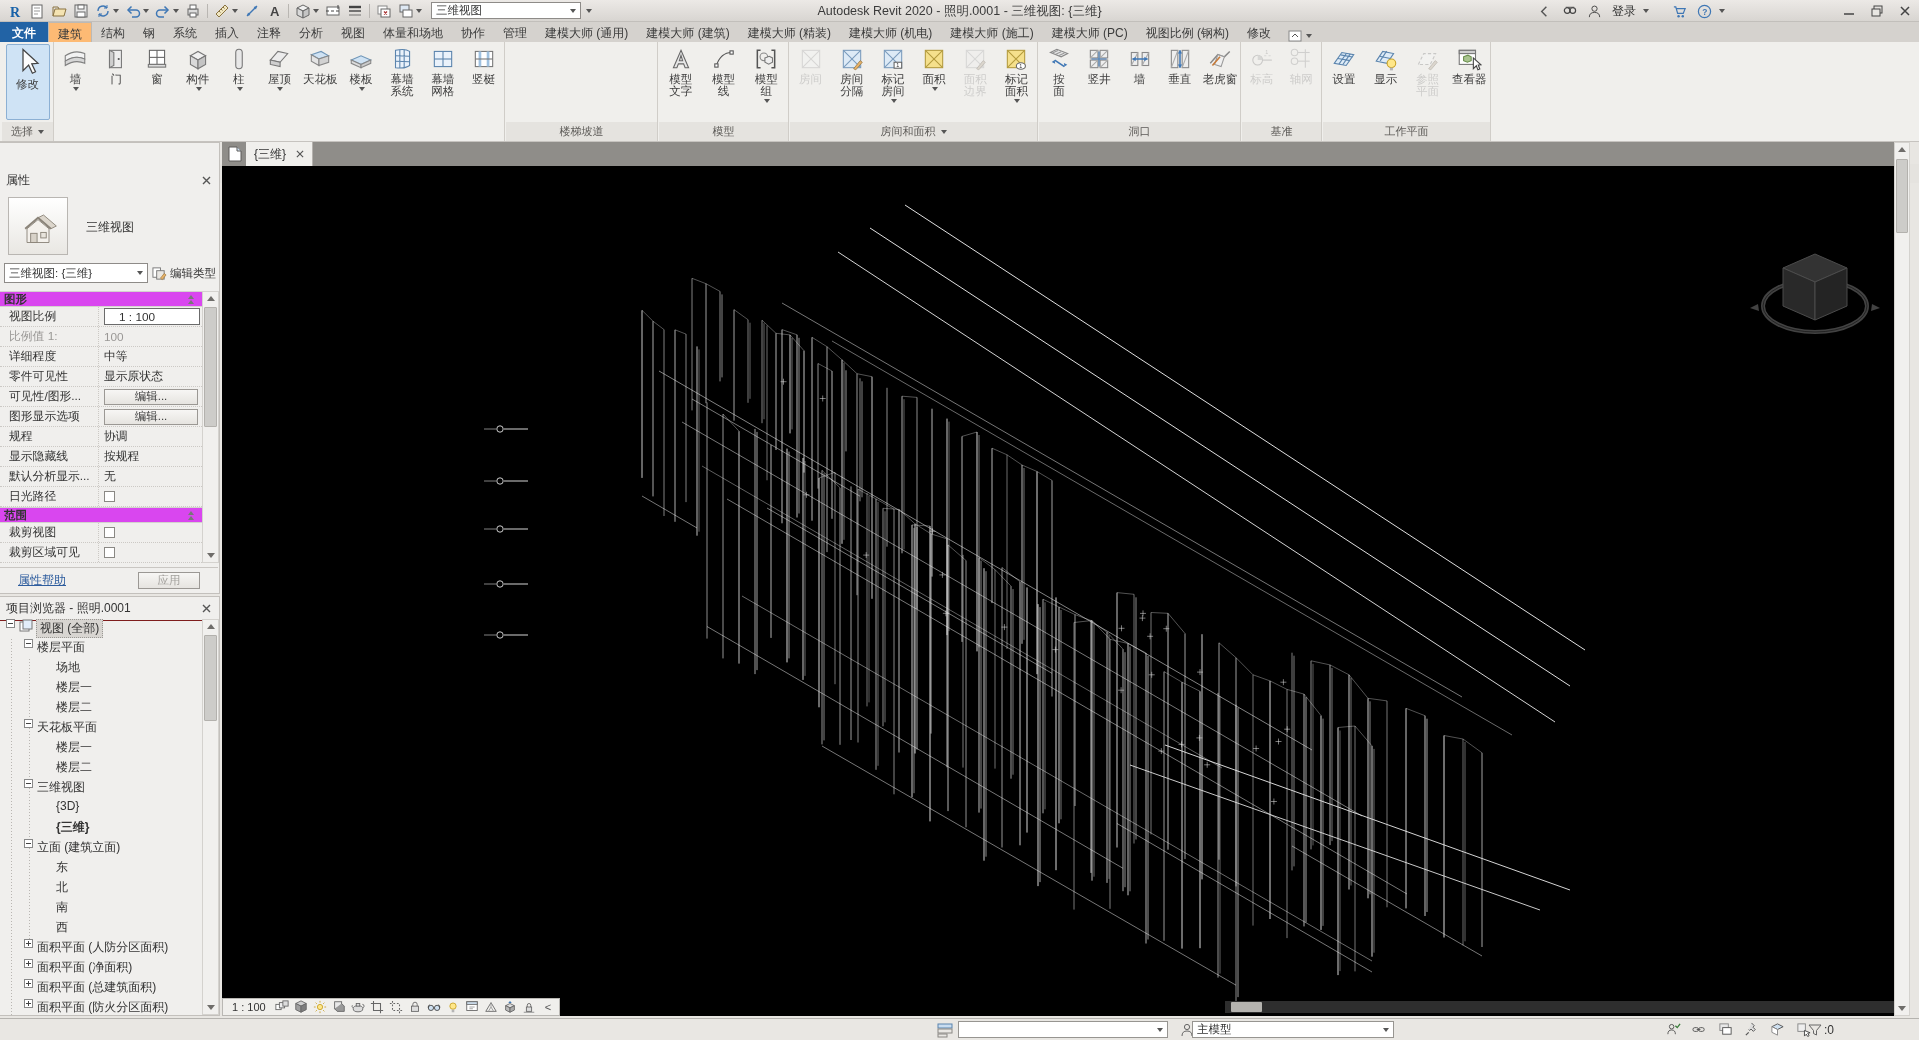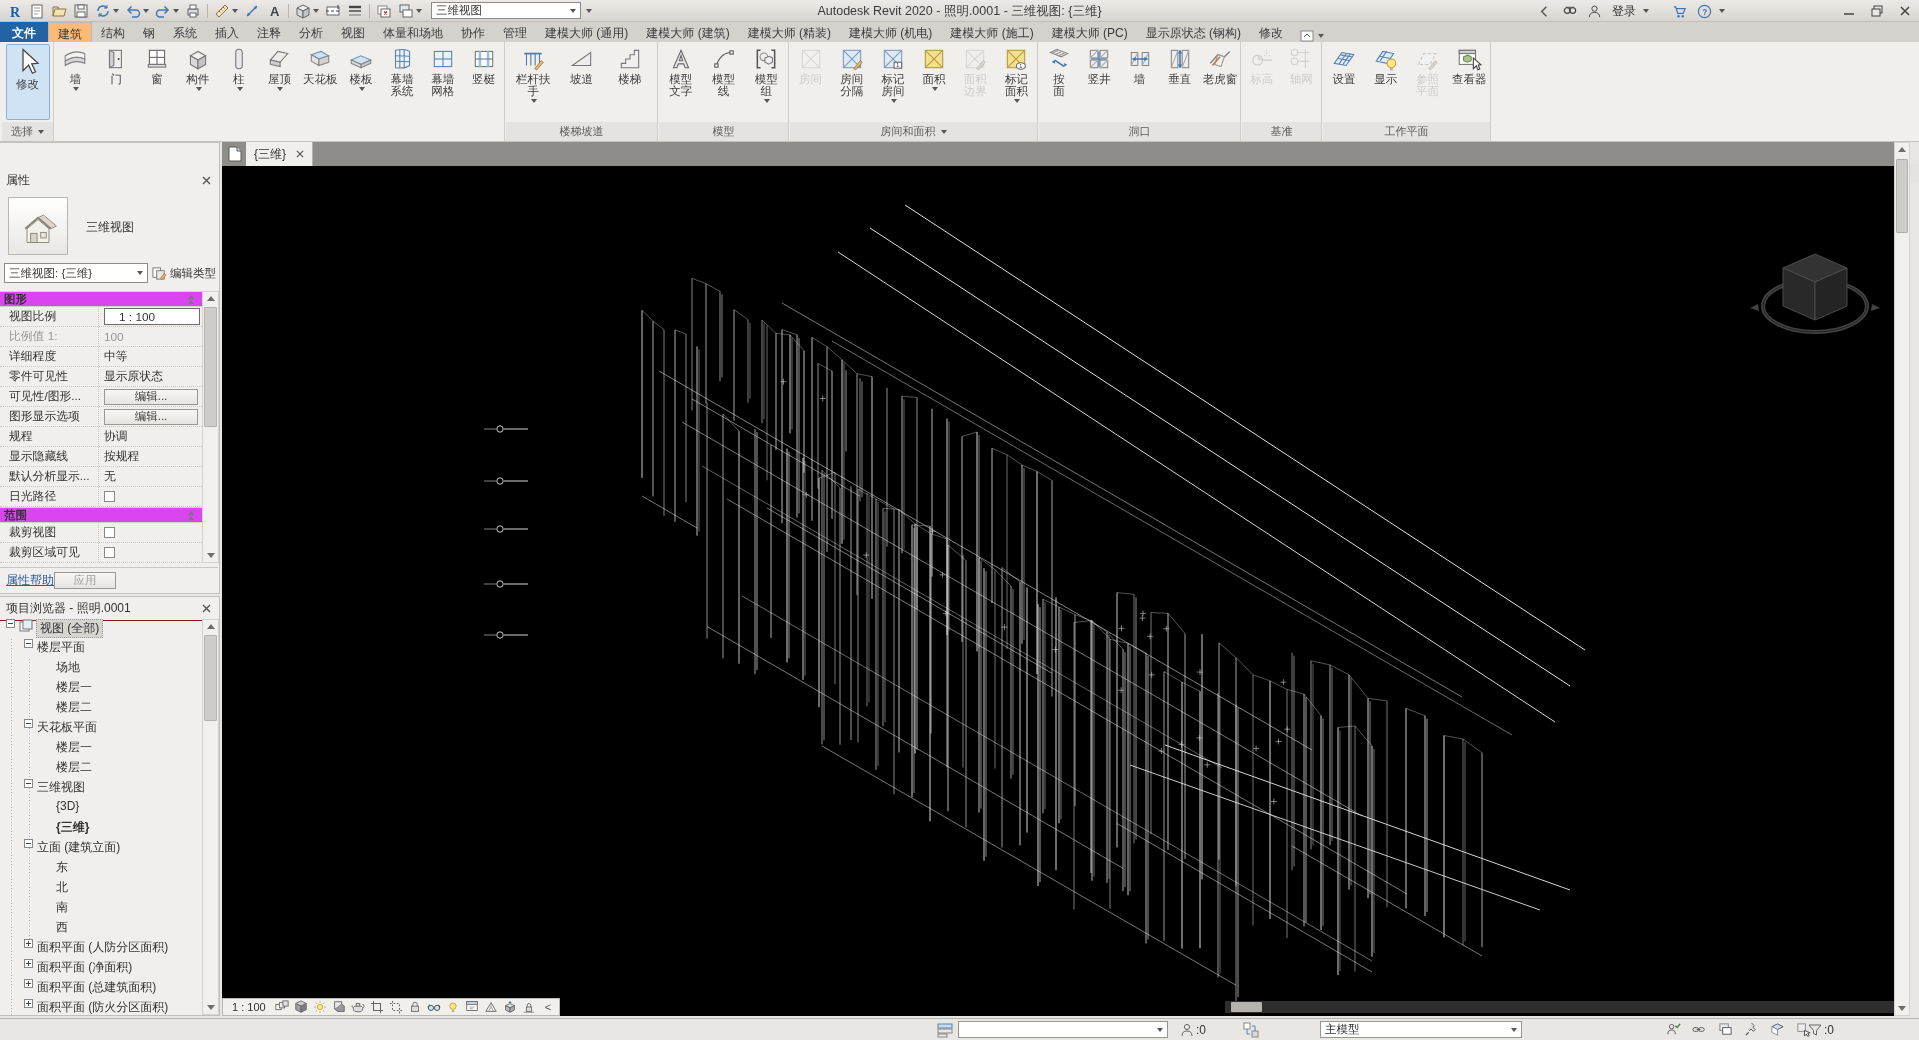--- a/index.html
+++ b/index.html
@@ -269,21 +269,21 @@
       <span class="rtab">视图</span>
       <span class="rtab">体量和场地</span>
       <span class="rtab">协作</span>
       <span class="rtab">管理</span>
       <span class="rtab">建模大师 (通用)</span>
       <span class="rtab">建模大师 (建筑)</span>
       <span class="rtab">建模大师 (精装)</span>
       <span class="rtab">建模大师 (机电)</span>
       <span class="rtab">建模大师 (施工)</span>
       <span class="rtab">建模大师 (PC)</span>
-      <span class="rtab">显示原状态 (钢构)</span>
+      <span class="rtab">视图比例 (钢构)</span>
       <span class="rtab">修改</span>
       <span class="rtab-collapse">
         <svg width="14" height="12" viewBox="0 0 14 12">
           <rect x="1" y="1" width="12" height="10" fill="#fff" stroke="#888"></rect>
           <path d="M4 7 L7 4 L10 7" fill="none" stroke="#555"></path>
         </svg>
         <span class="dda"></span>
       </span>
     </div>
 
@@ -417,49 +417,20 @@
                 <rect x="7" y="5" width="2.5" height="14" fill="#9fc1e0"></rect>
                 <rect x="14.5" y="5" width="2.5" height="14" fill="#9fc1e0"></rect>
                 <line x1="4" y1="12" x2="20" y2="12" stroke="#777"></line>
               </svg>
             </div>
             <div class="lbl">竖梃</div>
           </div>
         </div>
       </div>
       <div class="rpanel" style="left: 506px; width: 152px;">
-        <div class="btns">
-          <div class="rbtn">
-            <div>
-              <svg width="26" height="26" viewBox="0 0 24 24">
-                <path d="M4 7 L20 7" stroke="#4a7dab" stroke-width="1.6"></path>
-                <path d="M6 7 L6 18 M10 7 L10 18 M14 7 L14 18 M18 7 L18 18" stroke="#4a7dab"></path>
-                <path d="M13.5 21 L19.5 13.5 L21.5 15 L15.5 22 Z" fill="#e8b36a" stroke="#9a7437" stroke-width=".7"></path>
-              </svg>
-            </div>
-            <div class="lbl">栏杆扶手</div>
-            <span class="dda" style="margin-top: 2px;"></span>
-          </div>
-          <div class="rbtn">
-            <div>
-              <svg width="26" height="26" viewBox="0 0 24 24">
-                <path d="M3 18 L20 6 L20 18 Z" fill="#ededed" stroke="#777"></path>
-              </svg>
-            </div>
-            <div class="lbl">坡道</div>
-          </div>
-          <div class="rbtn">
-            <div>
-              <svg width="26" height="26" viewBox="0 0 24 24">
-                <path d="M4 20 L4 16 L8 16 L8 12 L12 12 L12 8 L16 8 L16 4 L20 4 L20 20 Z" fill="#f0f0f0" stroke="#777"></path>
-              </svg>
-            </div>
-            <div class="lbl">楼梯</div>
-          </div>
-        </div>
         <div class="pname">
           <span>楼梯坡道</span>
         </div>
       </div>
       <div class="rpanel" style="left: 659px; width: 130px;">
         <div class="btns">
           <div class="rbtn">
             <div>
               <svg width="26" height="26" viewBox="0 0 24 24">
                 <path d="M12 4 L19 20 L15.8 20 L14.4 16.5 L9.6 16.5 L8.2 20 L5 20 Z M12 8.6 L10.5 13.6 L13.5 13.6 Z" fill="#e8e8e8" stroke="#666"></path>
@@ -833,21 +804,21 @@
       </div>
     <div class="sb" id="prop-sb" style="left:202px;top:148px;width:17px;height:272px">
       <div class="ar" style="top:0">
           <span class="tri-u"></span>
         </div>
       <div class="thumb" style="top:15px;height:120px"></div>
       <div class="ar" style="bottom:0">
           <span class="tri-d"></span>
         </div>
     </div>
-    <div class="abs" style="left:0;top:424px;width:218px;height:26px;border-top:1px solid #c9c6c2;display:flex;align-items:center;justify-content:flex-start;padding:0 6px">
+    <div class="abs" style="left:0;top:424px;width:218px;height:26px;border-top:1px solid #c9c6c2;display:flex;align-items:center;justify-content:space-between;padding:0 18px">
       <span style="color:#2e5d9e;text-decoration:underline;font-size:12px">属性帮助</span>
       <span class="pbtn" style="width:62px;height:17px;color:#a3a19d">应用</span>
     </div>
   </div>
 
   <div class="palette" id="browser-palette" style="top:596px;height:420px">
     <div class="pal-head" style="border-bottom:1px solid #7f1d1d">
       <span>项目浏览器 - 照明.0001</span>
       <span class="closex">
         <svg width="9" height="9" viewBox="0 0 9 9">
@@ -1443,21 +1414,21 @@
         </svg>
     </span>
     <span class="abs" style="left:1196px;top:4px">:0</span>
     <span class="st-ic abs" style="left:1242px">
       <svg width="16" height="16" viewBox="0 0 16 16">
           <rect x="1" y="1" width="6" height="6" fill="#fff" stroke="#8a8884"></rect>
           <rect x="9" y="9" width="6" height="6" fill="#dcdad6" stroke="#8a8884"></rect>
           <path d="M7 12 H4 V7 M9 4 H12 V9" fill="none" stroke="#5b84ad"></path>
         </svg>
     </span>
-    <div class="st-combo abs" style="left:1320px;width:202px">
+    <div class="st-combo abs" style="left:1192px;width:202px">
       <span>主模型</span>
         <span class="dda"></span>
     </div>
     <span id="st-right" class="abs" style="left:1660px;display:flex;align-items:center">
         <span class="st-ic" style="margin: 0px 4px;">
           <svg width="15" height="15" viewBox="0 0 16 16">
             <circle cx="6" cy="5" r="2.4" fill="none" stroke="#555"></circle>
             <path d="M2 13 Q2 8.5 6 8.5 Q10 8.5 10 13" fill="none" stroke="#555"></path>
             <path d="M10 4 l2 2 l3 -4" fill="none" stroke="#3a7d3a" stroke-width="1.4"></path>
           </svg>

